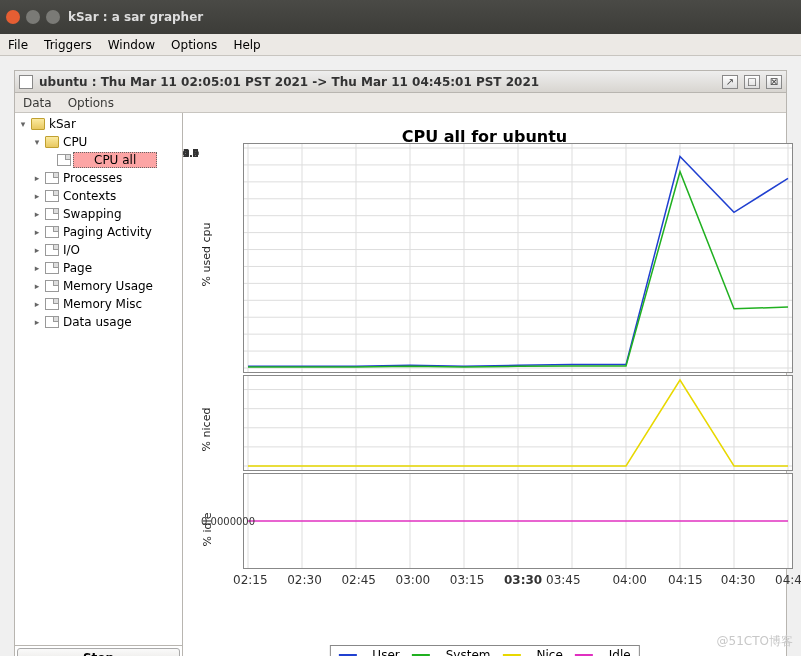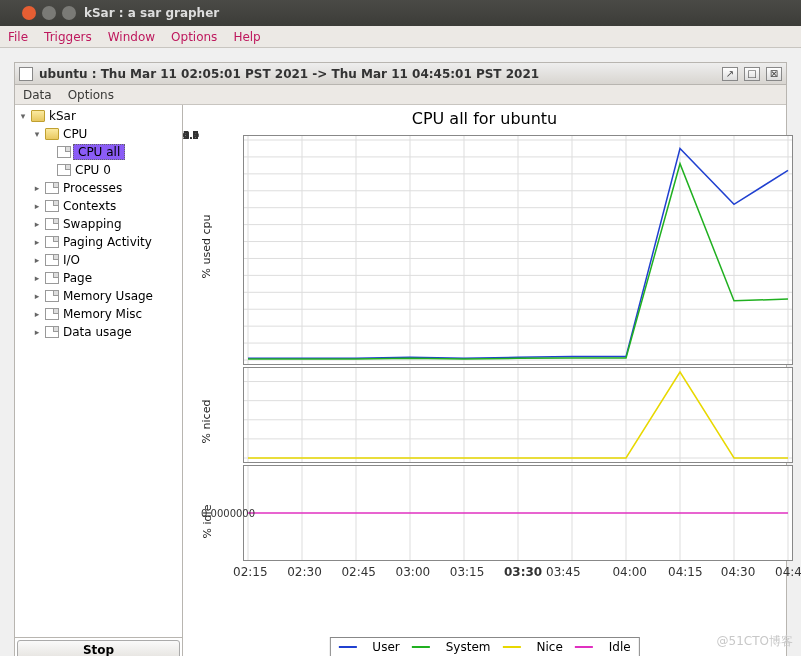--- a/index.html
+++ b/index.html
@@ -1,45 +1,45 @@
 <!DOCTYPE html>
 <html><head>
 <meta charset="utf-8">
 <style>
 *{box-sizing:border-box;margin:0;padding:0;font-family:"DejaVu Sans",Arial,sans-serif;font-size:12px}
 body{background:#f0f0f0;width:801px;height:656px;overflow:hidden;position:relative}
-.titlebar{height:26px;background:linear-gradient(#4a4a46,#3c3c38);display:flex;align-items:center;padding:0 22px;gap:8px}
+.titlebar{height:34px;background:linear-gradient(#4a4a46,#3c3c38);display:flex;align-items:center;padding:0 6px;gap:8px}
 .wbtns{display:flex;gap:6px}
 .wbtn{width:14px;height:14px;border-radius:50%}
 .wbtn.c{background:#e55e33}.wbtn.m{background:#7a7a76}.wbtn.x{background:#7a7a76}
 .title{color:#ddd;font-weight:bold}
 .menubar{height:22px;background:#ece9e5;display:flex;align-items:center;padding:0 8px;gap:16px;border-bottom:1px solid #c8c5c0}
-.menubar span{color:#be185d;cursor:default}
+.menubar span{color:#000000;cursor:default}
 .subwin{margin:14px;border:1px solid #b8b5b0;background:#ece9e5}
 .subtitle{height:22px;background:linear-gradient(#eee,#d8d5d0);border-bottom:1px solid #b8b5b0;display:flex;align-items:center;padding:0 4px;gap:6px}
 .subtitle .st{font-weight:bold;color:#333;flex:1}
 .winicon{width:14px;height:14px;border:1px solid #888;background:#fff;display:inline-block}
 .wctrl{width:16px;height:14px;border:1px solid #888;background:linear-gradient(#fff,#ddd);display:inline-flex;align-items:center;justify-content:center;font-size:10px;color:#444}
 .submenu{height:20px;display:flex;align-items:center;padding:0 8px;gap:16px;border-bottom:1px solid #c8c5c0}
 .submenu span{color:#3a3a38}
 .body{display:flex;height:556px}
 .sidebar{width:168px;border-right:1px solid #b8b5b0;background:#fff;display:flex;flex-direction:column}
 .tree{flex:1;padding:2px;overflow:auto}
 .node{display:flex;align-items:center;height:18px;gap:2px;cursor:default;white-space:nowrap}
 .tw{width:12px;text-align:center;color:#666;font-size:9px}
 .ficon{width:14px;height:12px;display:inline-block}
 .folder{background:linear-gradient(#fbeaa0,#e8c860);border:1px solid #c0a030;border-radius:1px}
 .page{background:#fff;border:1px solid #999;position:relative}
 .page::after{content:"";position:absolute;top:0;right:0;width:4px;height:4px;background:#ddd;border-left:1px solid #999;border-bottom:1px solid #999}
-.node.sel .lbl{background:#8b5cf6;border:1px dotted #666;padding:0 4px}
+.node.sel .lbl{background:#fca5a5;border:1px dotted #666;padding:0 20px}
 .lbl{padding:0 2px}
 .stopbar{height:24px;border-top:1px solid #b8b5b0;display:flex}
 .stopbtn{flex:1;margin:2px;background:linear-gradient(#fafafa,#e6e4e0);border:1px solid #aaa;border-radius:3px;display:flex;align-items:center;justify-content:center;font-weight:bold}
 .charts{flex:1;background:#fff;position:relative}
-.ctitle{text-align:center;font-weight:normal;font-size:16px;padding:4px 0 2px}
+.ctitle{text-align:center;font-weight:bold;font-size:16px;padding:14px 0 2px}
 .plot{position:absolute;border:1px solid #888;background:#fff}
 .ylab{position:absolute;transform:rotate(-90deg);transform-origin:center;font-size:11px;color:#222}
 .legend{position:absolute;bottom:4px;left:50%;transform:translateX(-50%);border:1px solid #888;background:#fff;padding:2px 8px;display:flex;gap:12px;align-items:center}
 .lg{display:flex;align-items:center;gap:16px;font-size:11px}
 .lline{width:18px;height:2px}
 .ticks{position:absolute;font-size:10px;color:#333}
 .watermark{position:absolute;right:8px;bottom:6px;color:#c8c8c8;font-size:12px}
 </style>
 </head>
 <body>
@@ -82,24 +82,20 @@
             <span class="lbl">kSar</span>
           </div>
         <div class="node" style="padding-left:14px">
             <span class="tw">▾</span>
             <span class="ficon folder"></span>
             <span class="lbl">CPU</span>
           </div>
         <div class="node sel" style="padding-left:40px">
             <span class="ficon page"></span>
             <span class="lbl">CPU all</span>
-          </div>
-        <div class="node" style="padding-left:40px">
-            <span class="ficon page"></span>
-            <span class="lbl">CPU 0</span>
           </div>
         <div class="node" style="padding-left:14px">
             <span class="tw">▸</span>
             <span class="ficon page"></span>
             <span class="lbl">Processes</span>
           </div>
         <div class="node" style="padding-left:14px">
             <span class="tw">▸</span>
             <span class="ficon page"></span>
             <span class="lbl">Contexts</span>

